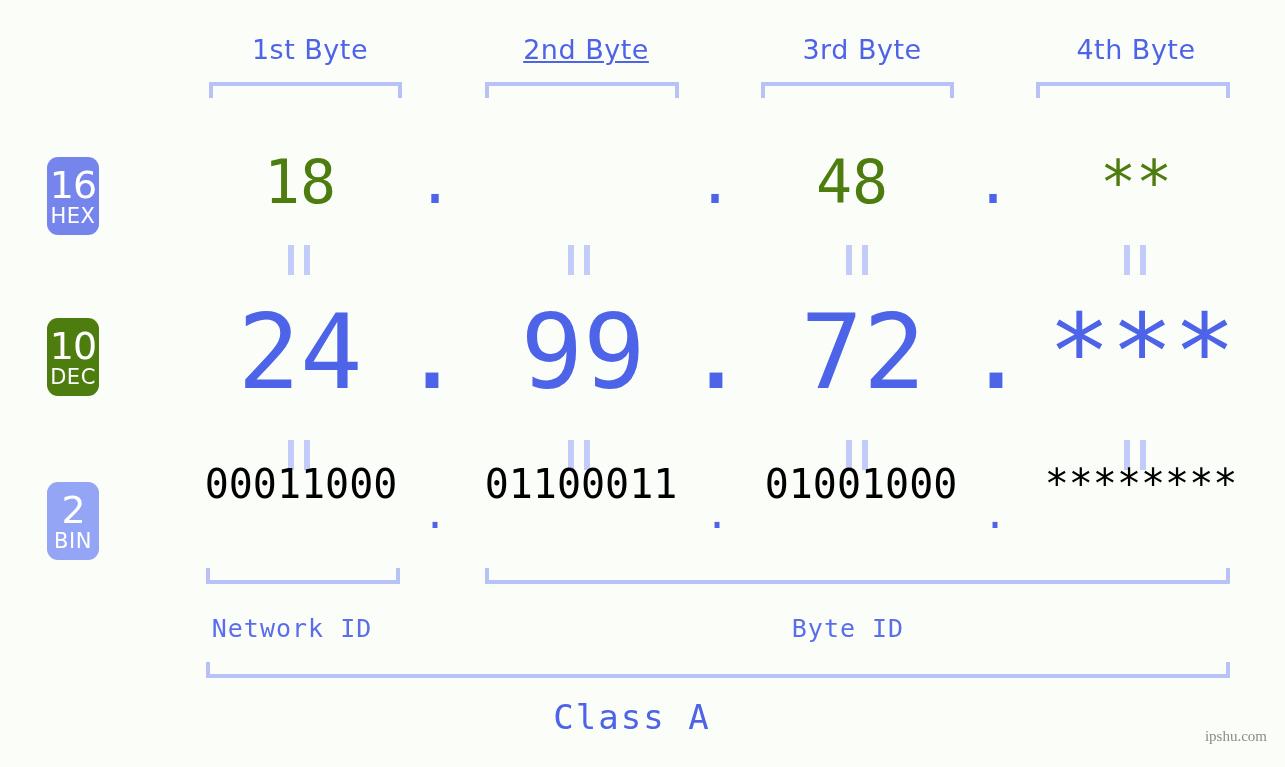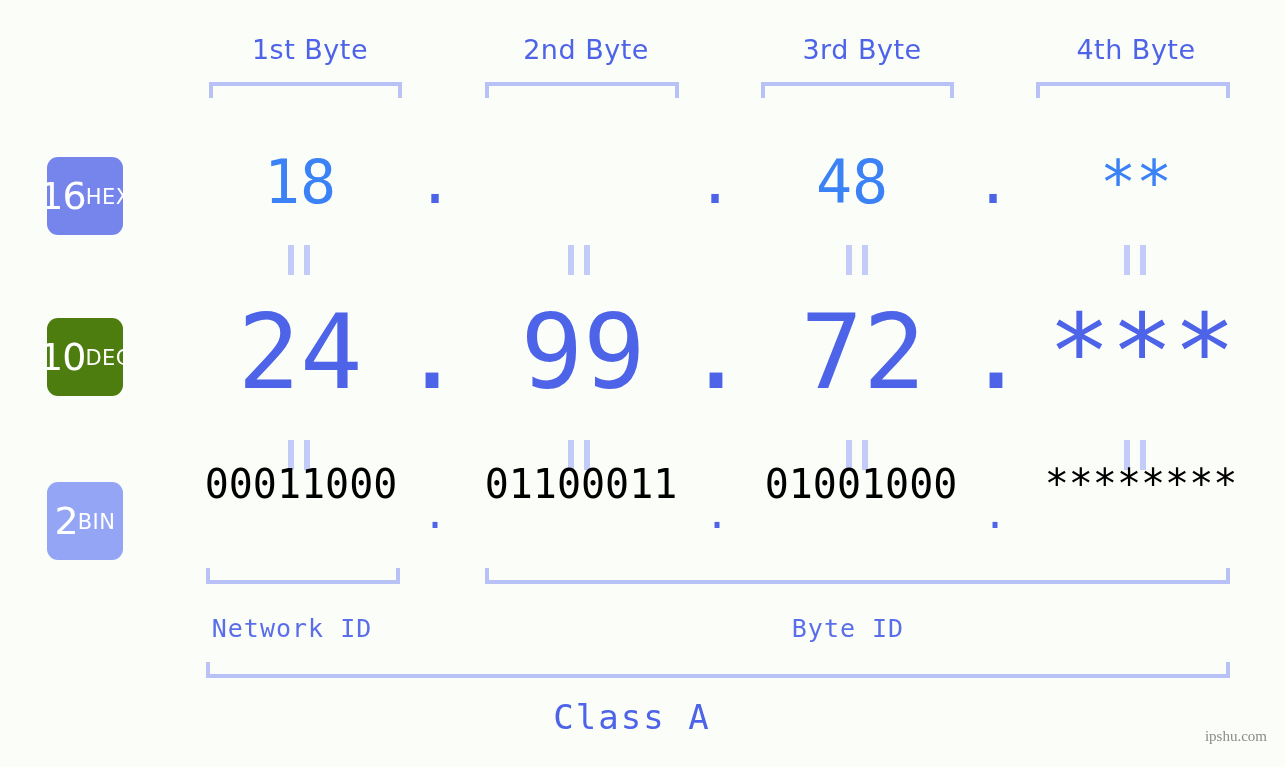--- a/index.html
+++ b/index.html
@@ -43,25 +43,25 @@
     height: 16px;
   }
   .bracket-up {             
     border-width: 0 4px 4px 4px;
     height: 16px;
   }
 
   
   .badge {
     position: absolute;
-    width: 76px;
+    width: 52px;
     height: 78px;
     border-radius: 11px;
     display: flex;
-    flex-direction: row;
+    flex-direction: column;
     align-items: center;
     justify-content: center;
     color: #ffffff;
     line-height: 1;
   }
   .badge .num {
     font-size: 38px;
     font-family: "DejaVu Sans", sans-serif;
     font-weight: 400;
     letter-spacing: -1px;
@@ -77,21 +77,21 @@
   .val {
     position: absolute;
     text-align: center;
     white-space: nowrap;
     line-height: 1;
   }
 
   .hex-val {
     font-family: "DejaVu Sans Mono", monospace;
     font-size: 60px;
-    color: #3b82f6;
+    color: #4d7c0f;
     top: 152px;
   }
   .hex-dot {
     font-family: "DejaVu Sans Mono", monospace;
     font-size: 60px;
     color: #4d63e8;
     top: 152px;
   }
 
   .dec-val {
@@ -165,21 +165,21 @@
     color: #8b8b8b;
     letter-spacing: 0px;
   }
 </style>
 </head>
 <body>
 
 <div id="stage">
 
   <div class="byte-header" style="left:190px; width:240px;">1st Byte</div>
-  <div class="byte-header" style="left:466px; width:240px;">2nd Byte</div>
+  <div class="byte-header" style="left:466px; width:240px;text-decoration:underline;">2nd Byte</div>
   <div class="byte-header" style="left:742px; width:240px;">3rd Byte</div>
   <div class="byte-header" style="left:1016px; width:240px;">4th Byte</div>
 
   <div class="bracket bracket-down" style="left:209px; top:82px; width:193px;"></div>
   <div class="bracket bracket-down" style="left:485px; top:82px; width:194px;"></div>
   <div class="bracket bracket-down" style="left:761px; top:82px; width:193px;"></div>
   <div class="bracket bracket-down" style="left:1036px; top:82px; width:194px;"></div>
 
   <div class="badge" style="left:47px; top:157px; background:#7585ec;">
     <span class="num">16</span>

